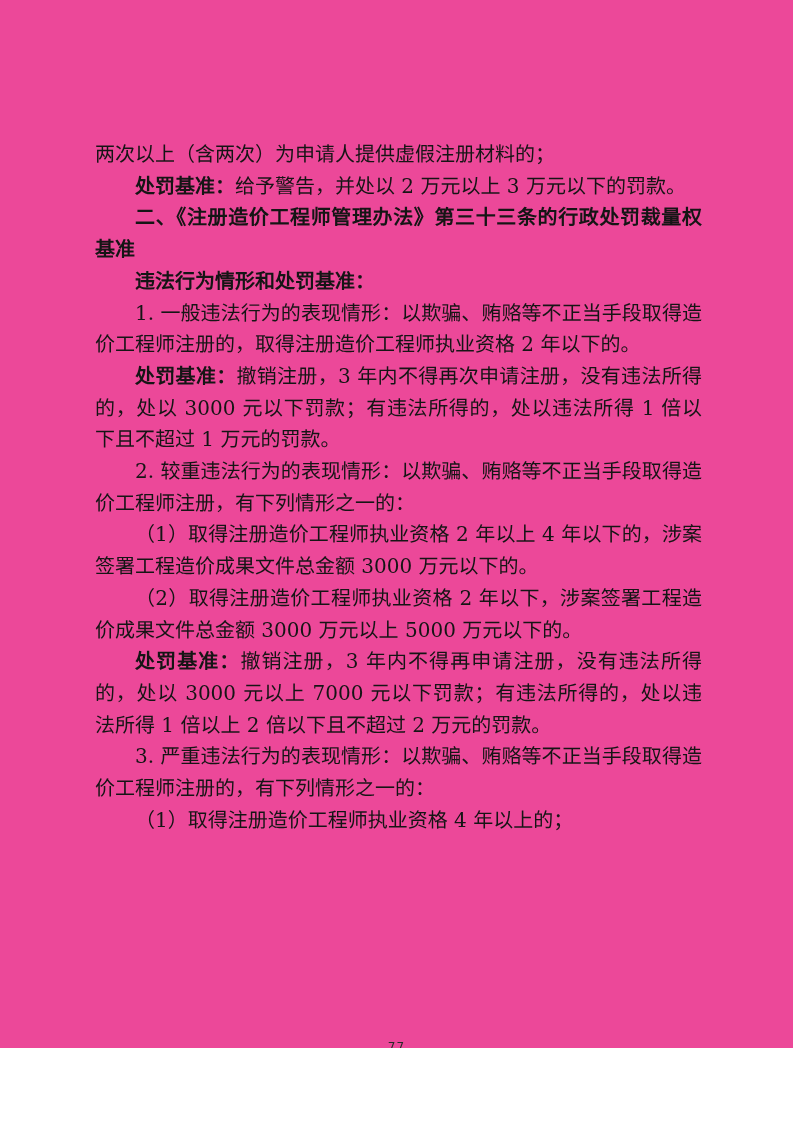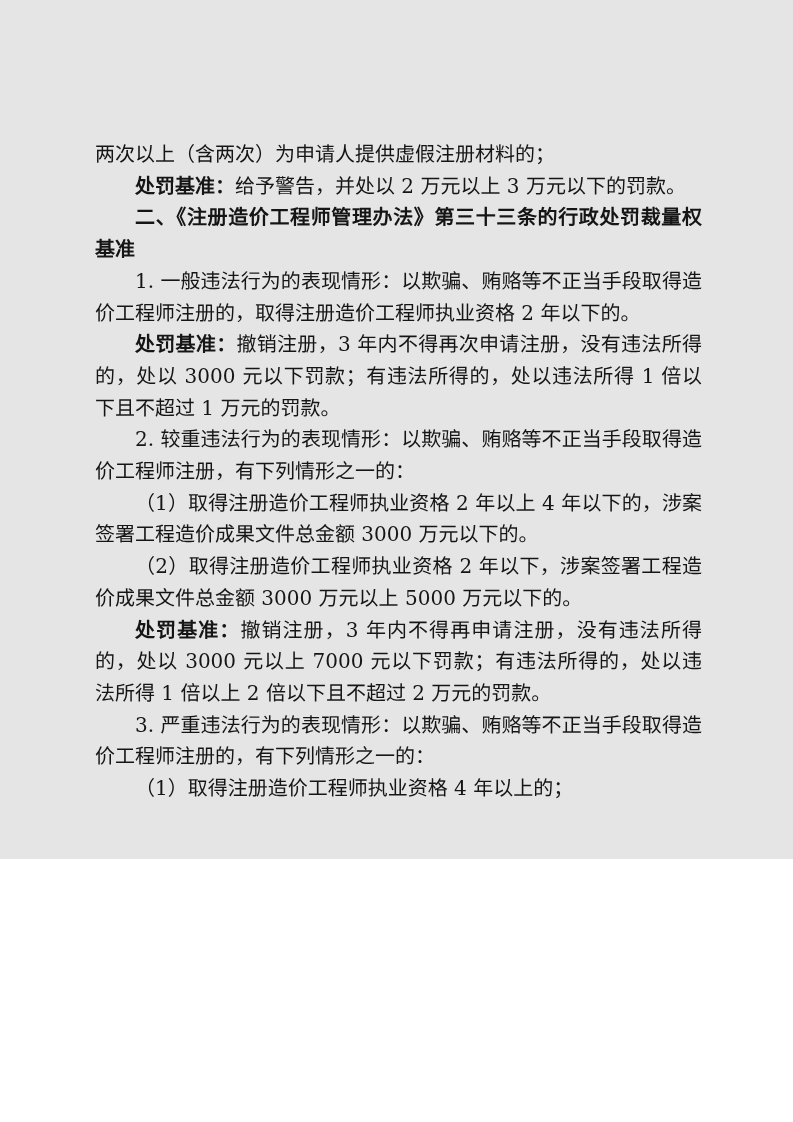--- a/index.html
+++ b/index.html
@@ -3,22 +3,22 @@
 <meta charset="utf-8">
 <style>
   html, body {
     margin: 0;
     padding: 0;
     background: #ffffff;
   }
   .page {
     position: relative;
     width: 793px;
-    height: 859px;
-    background: #e5e5e5;
+    height: 1048px;
+    background: #ec4899;
     overflow: hidden;
     font-family: "DejaVu Serif", "Liberation Serif", serif;
     color: #151515;
   }
   .content {
     position: absolute;
     left: 95px;
     top: 139px;
     width: 607px;
     font-size: 20px;
@@ -59,20 +59,21 @@
 
   <div class="content">
 
     <p class=""><b></b><span>两次以上（含两次）为申请人提供虚假注册材料的；</span></p>
 
     <p class="indent"><b>处罚基准：</b><span>给予警告，并处以 2 万元以上 3 万元以下的罚款。</span></p>
 
     <p class="indent bold"><span>二、《注册造价工程师管理办法》第三十三条的行政处罚裁量权基准</span></p>
 
 
+    <p class="indent bold"><span>违法行为情形和处罚基准：</span></p>
 
     <p class="indent"><b></b><span>1. 一般违法行为的表现情形：以欺骗、贿赂等不正当手段取得造价工程师注册的，取得注册造价工程师执业资格 2 年以下的。</span></p>
 
     <p class="indent"><b>处罚基准：</b><span>撤销注册，3 年内不得再次申请注册，没有违法所得的，处以 3000 元以下罚款；有违法所得的，处以违法所得 1 倍以下且不超过 1 万元的罚款。</span></p>
 
     <p class="indent"><b></b><span>2. 较重违法行为的表现情形：以欺骗、贿赂等不正当手段取得造价工程师注册，有下列情形之一的：</span></p>
 
     <p class="indent"><b></b><span>（1）取得注册造价工程师执业资格 2 年以上 4 年以下的，涉案签署工程造价成果文件总金额 3000 万元以下的。</span></p>
 
     <p class="indent"><b></b><span>（2）取得注册造价工程师执业资格 2 年以下，涉案签署工程造价成果文件总金额 3000 万元以上 5000 万元以下的。</span></p>

